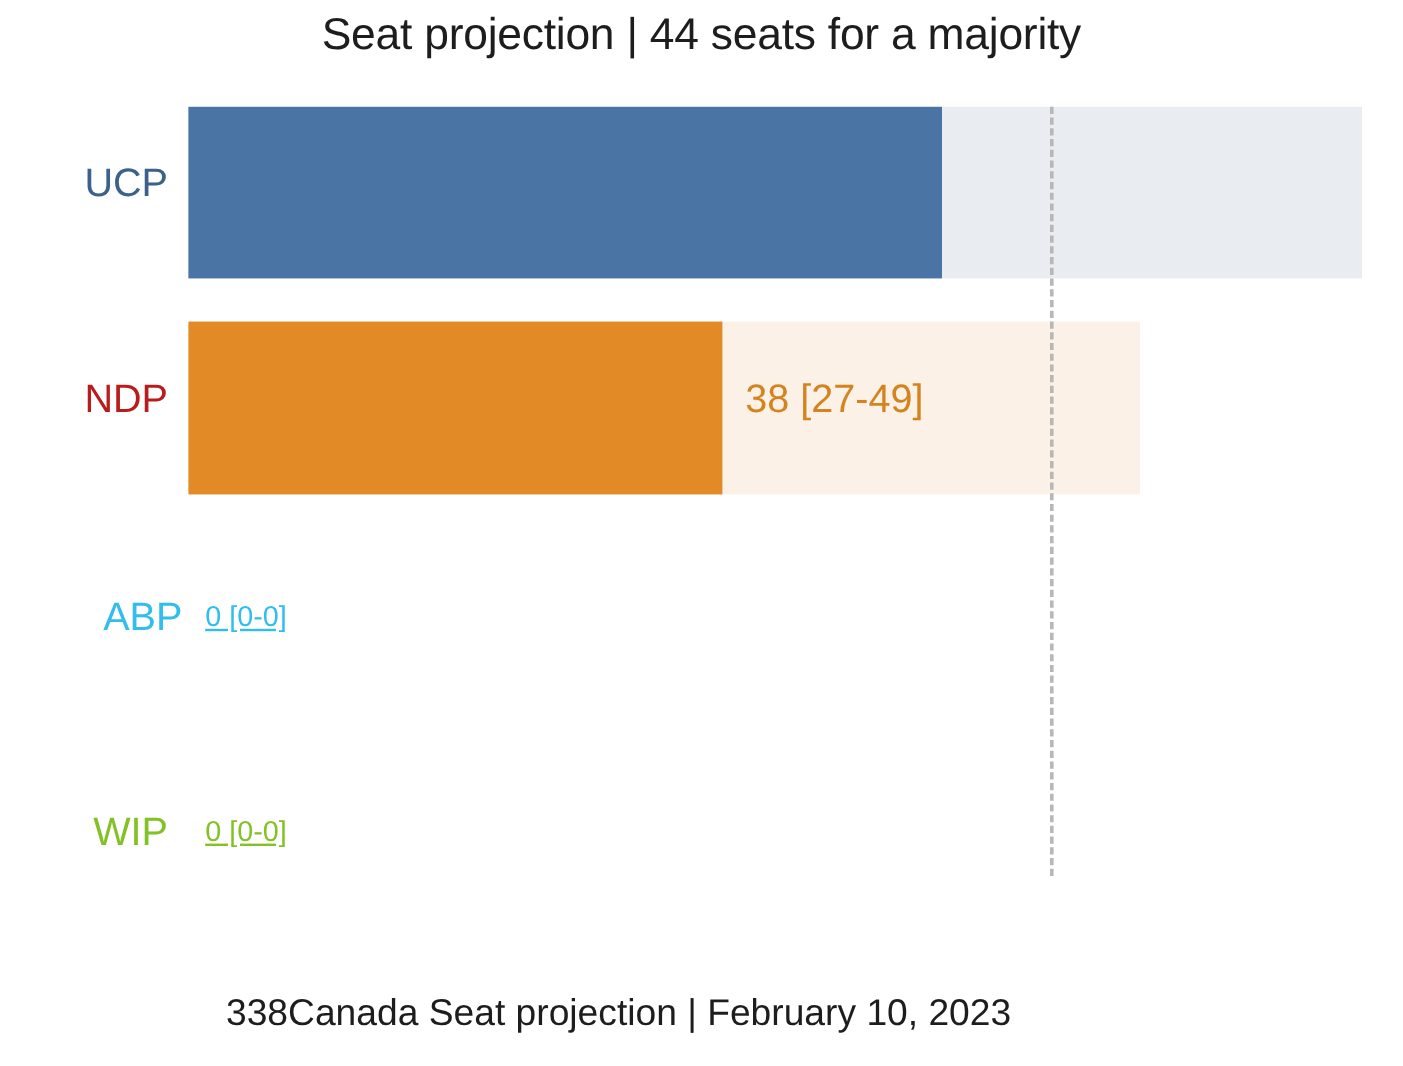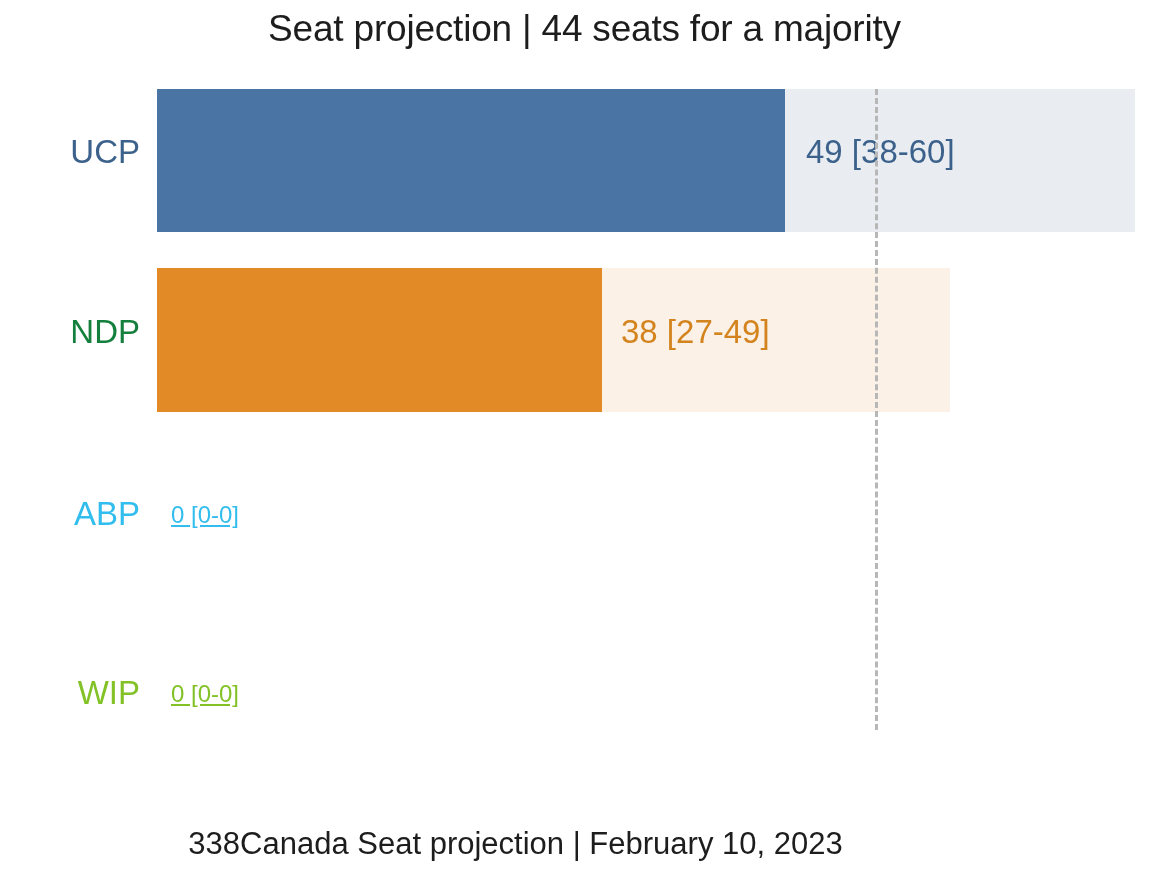--- a/index.html
+++ b/index.html
@@ -109,34 +109,33 @@
 <div id="chart-root">
 
   <div class="chart-title">Seat projection | 44 seats for a majority</div>
 
   <div class="plot">
 
     <div class="row" style="top:89px; height:143px;border-radius:27px;">
       <div class="track" style="left:157px; width:978px; background:#e9edf2;"></div>
       <div class="bar-fill" style="left:157px; width:628px; background:#4a74a4;"></div>
       <div class="party-label" style="left:0px; width:140px; top:46px; color:#3c628c;">UCP</div>
-      <div class="value-label" style="left:806px; top:46px; color:#3c628c;">49 [38-60]</div>
     </div>
 
     <div class="row" style="top:268px; height:144px;">
       <div class="track" style="left:157px; width:793px; background:#fbf1e6;"></div>
       <div class="bar-fill" style="left:157px; width:445px; background:#e28a25;"></div>
-      <div class="party-label" style="left:0px; width:140px; top:47px; color:#15803d;">NDP</div>
+      <div class="party-label" style="left:0px; width:140px; top:47px; color:#b91c1c;">NDP</div>
       <div class="value-label" style="left:621px; top:47px; color:#d4841f;">38 [27-49]</div>
     </div>
 
     <div class="row" style="top:447px; height:144px;">
       <div class="track" style="left:157px; width:0px; background:#ffffff;"></div>
       <div class="bar-fill" style="left:157px; width:0px; background:#31bded;"></div>
-      <div class="party-label" style="left:0px; width:140px; top:50px; color:#31bded;">ABP</div>
+      <div class="party-label" style="left:0px; width:140px; top:50px; color:#31bded;padding-left:12px;">ABP</div>
       <div class="value-label small" style="left:171px; top:56px; color:#31bded;">0 [0-0]</div>
     </div>
 
     <div class="row" style="top:626px; height:144px;">
       <div class="track" style="left:157px; width:0px; background:#ffffff;"></div>
       <div class="bar-fill" style="left:157px; width:0px; background:#83c226;"></div>
       <div class="party-label" style="left:0px; width:140px; top:50px; color:#83c226;">WIP</div>
       <div class="value-label small" style="left:171px; top:56px; color:#83c226;">0 [0-0]</div>
     </div>
 

